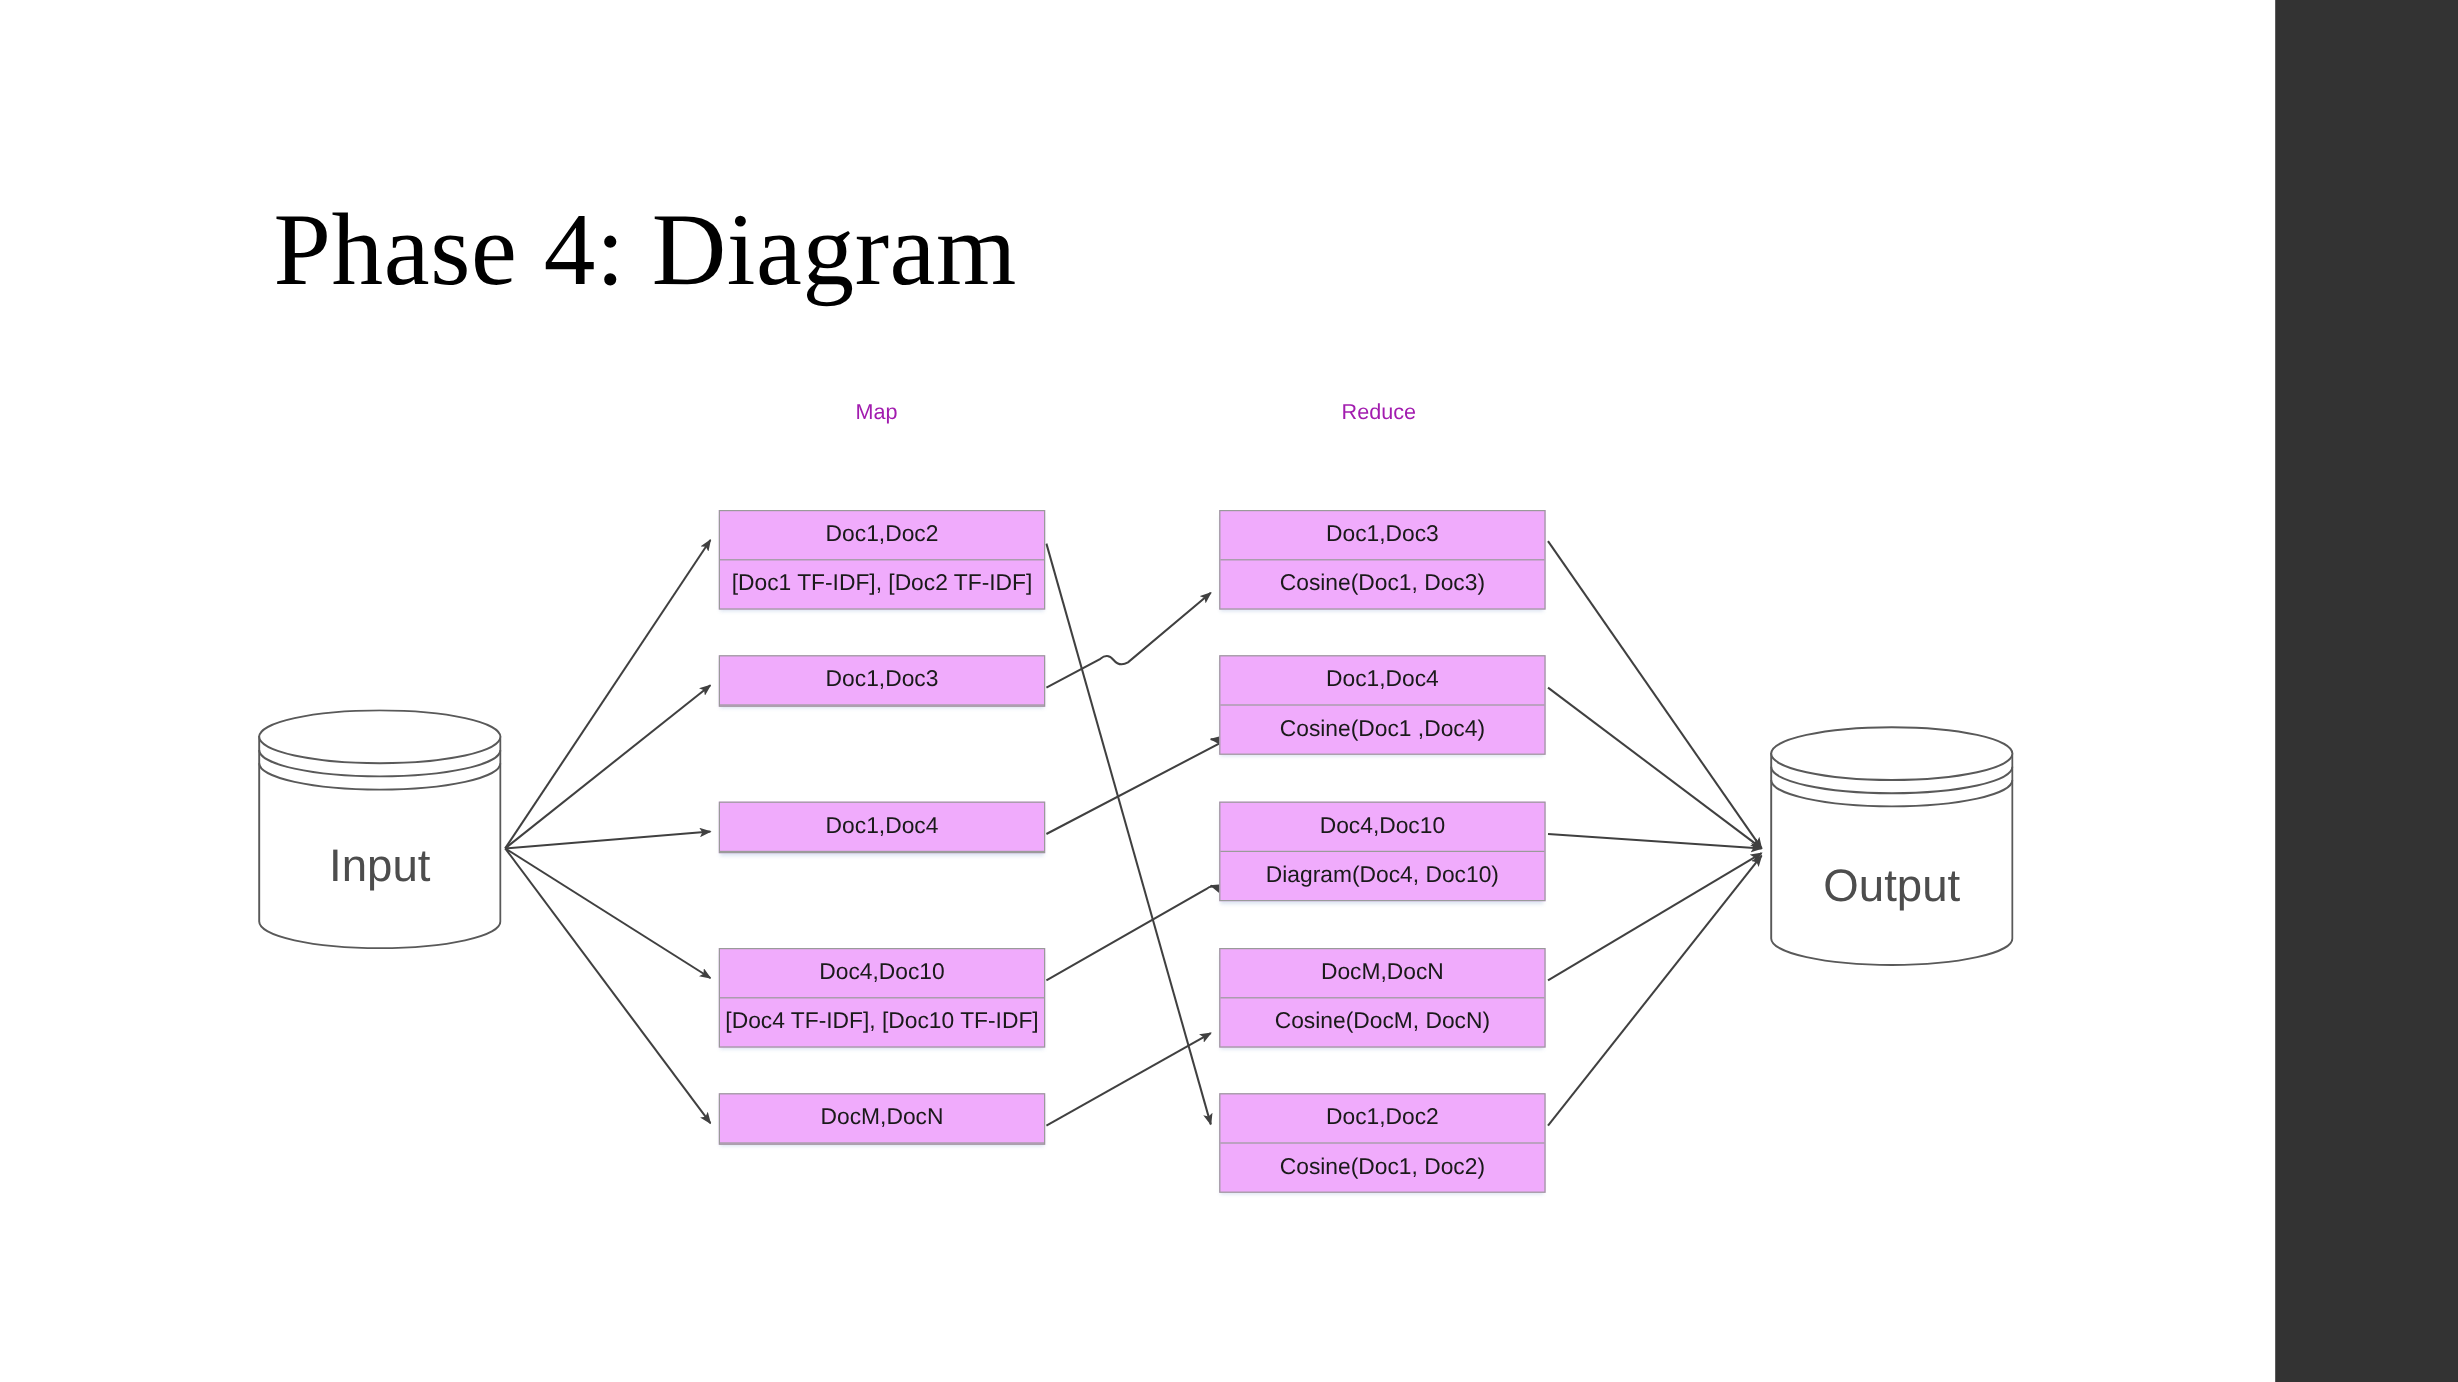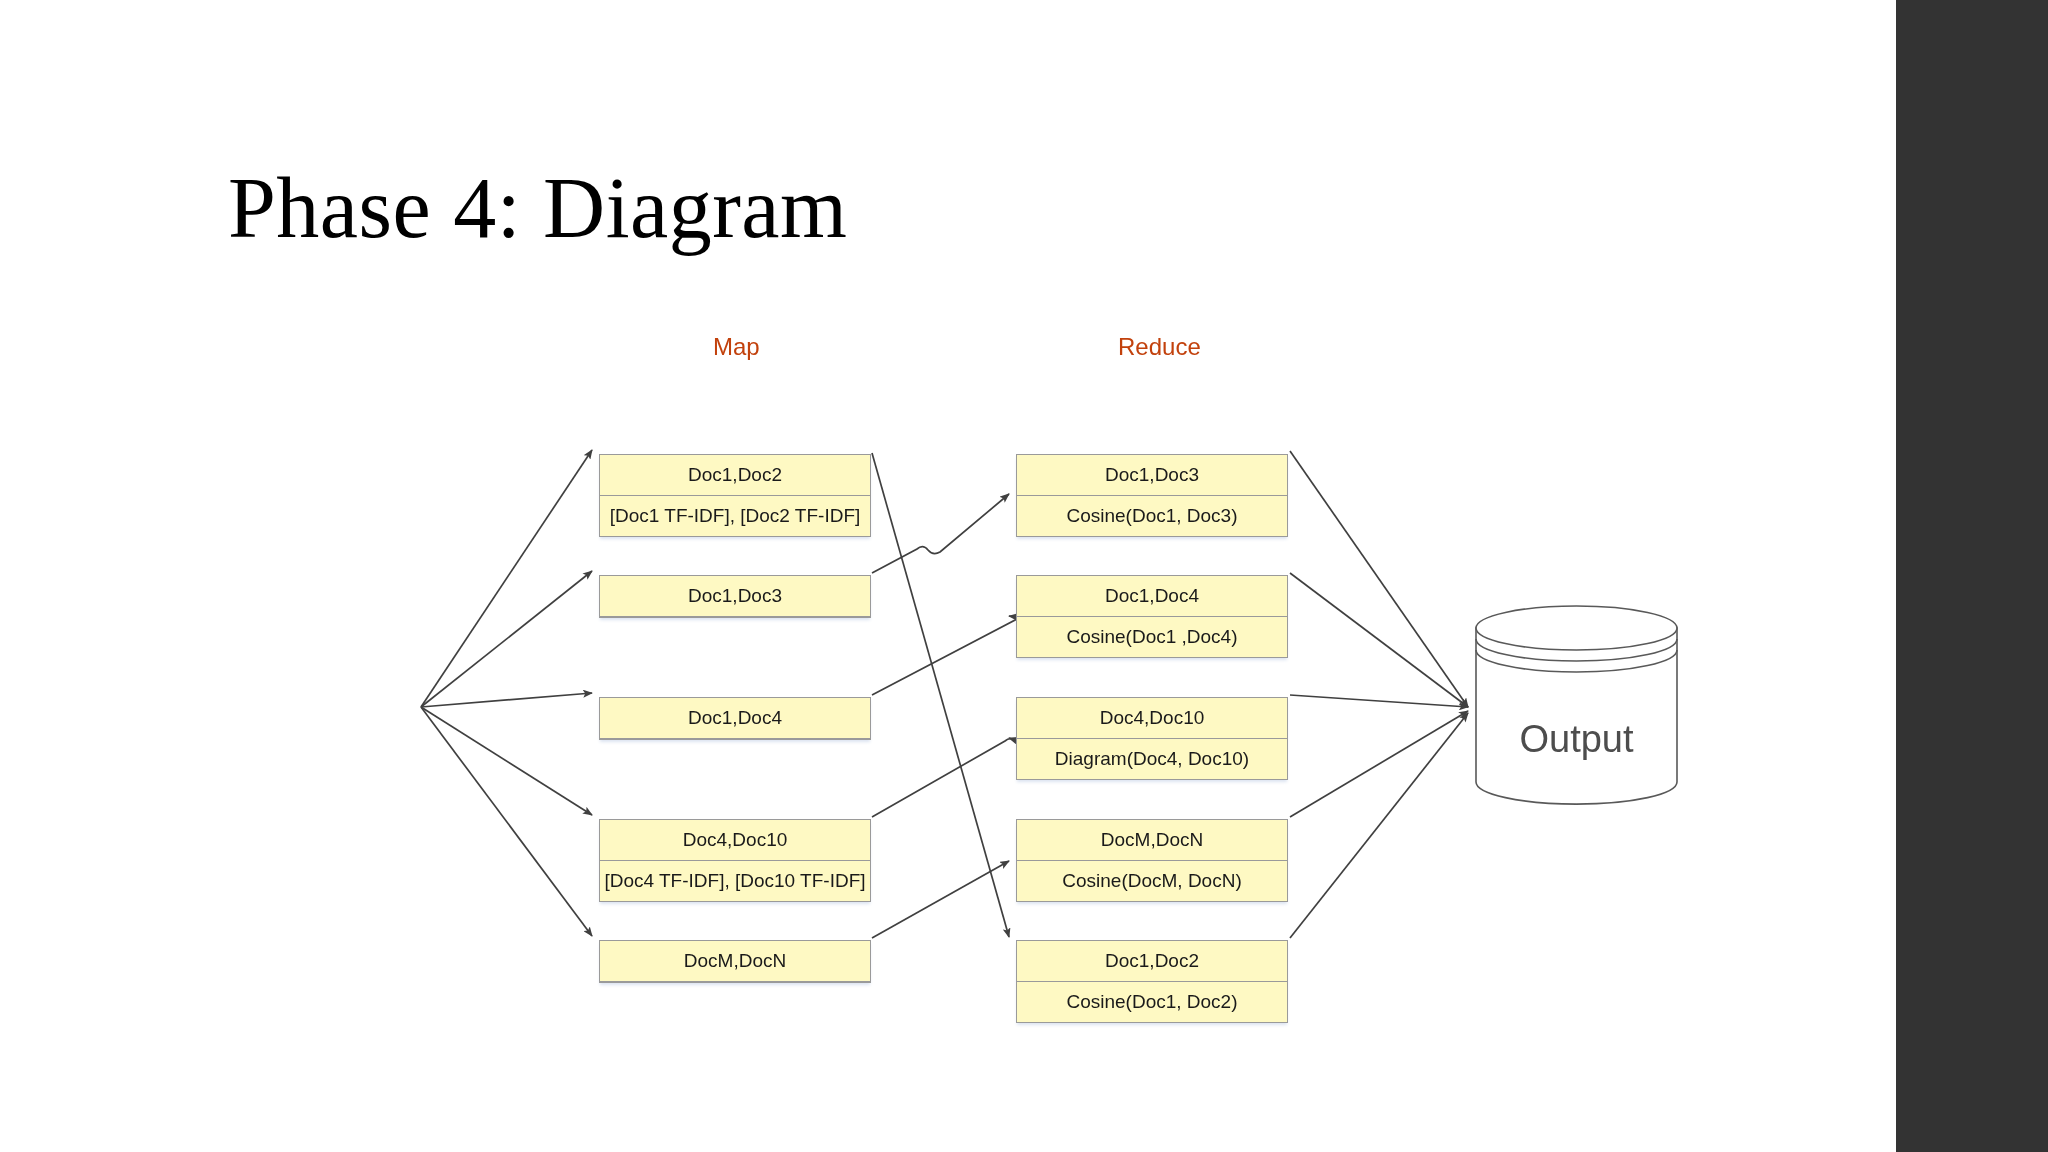--- a/index.html
+++ b/index.html
@@ -41,45 +41,44 @@
     font-size: 86px;
     line-height: 96px;
     color: #000000;
     letter-spacing: 0.5px;
     white-space: nowrap;
   }
 
   
   .col-head {
     position: absolute;
-    font-size: 24px;
-    color: #c2410c;
+    font-size: 18px;
+    color: #a21caf;
     white-space: nowrap;
   }
   #head-map    { left: 713px; top: 333px; }
   #head-reduce { left: 1118px; top: 333px; }
 
   
   #wires {
     position: absolute;
     left: 0; top: 0;
     width: 1896px;
     height: 1152px;
     pointer-events: none;
   }
 
   
   .node {
     position: absolute;
     width: 272px;
     box-sizing: border-box;
-    background: #fef9c3;
+    background: #f0abfc;
     border: 1px solid #9a9a9a;
     box-shadow: 0 3px 3px -1px rgba(140,165,210,0.30);
-    margin-top: 29px;
   }
   .node .hdr,
   .node .bdy {
     height: 40px;
     line-height: 40px;
     text-align: center;
     font-size: 19px;
     color: #1a1a1a;
     white-space: nowrap;
     overflow: hidden;
@@ -157,20 +156,31 @@
     <g stroke="#404040" stroke-width="1.7" fill="none" marker-end="url(#ah)">
 
       <path d="M1290,451 L1468,707"></path>
       <path d="M1290,573 L1468,707"></path>
       <path d="M1290,695 L1468,707"></path>
       <path d="M1290,817 L1468,711"></path>
       <path d="M1290,938 L1468,713"></path>
     </g>
   </svg>
 
+  <div class="cyl" id="cyl-input">
+    <svg viewBox="0 0 203 200" width="203" height="200" xmlns="http://www.w3.org/2000/svg">
+      <g fill="#ffffff" stroke="#595959" stroke-width="1.6">
+        <path d="M1,23 L1,177 a100,22 0 0 0 201,0 L202,23 Z"></path>
+        <ellipse cx="101.5" cy="23" rx="100.5" ry="22"></ellipse>
+        <path d="M1,34 a100.5,22 0 0 0 201,0" fill="none"></path>
+        <path d="M1,45 a100.5,22 0 0 0 201,0" fill="none"></path>
+      </g>
+    </svg>
+    <div class="cyl-label">Input</div>
+  </div>
 
   <div class="cyl" id="cyl-output">
     <svg viewBox="0 0 203 200" width="203" height="200" xmlns="http://www.w3.org/2000/svg">
       <g fill="#ffffff" stroke="#595959" stroke-width="1.6">
         <path d="M1,23 L1,177 a100,22 0 0 0 201,0 L202,23 Z"></path>
         <ellipse cx="101.5" cy="23" rx="100.5" ry="22"></ellipse>
         <path d="M1,34 a100.5,22 0 0 0 201,0" fill="none"></path>
         <path d="M1,45 a100.5,22 0 0 0 201,0" fill="none"></path>
       </g>
     </svg>

